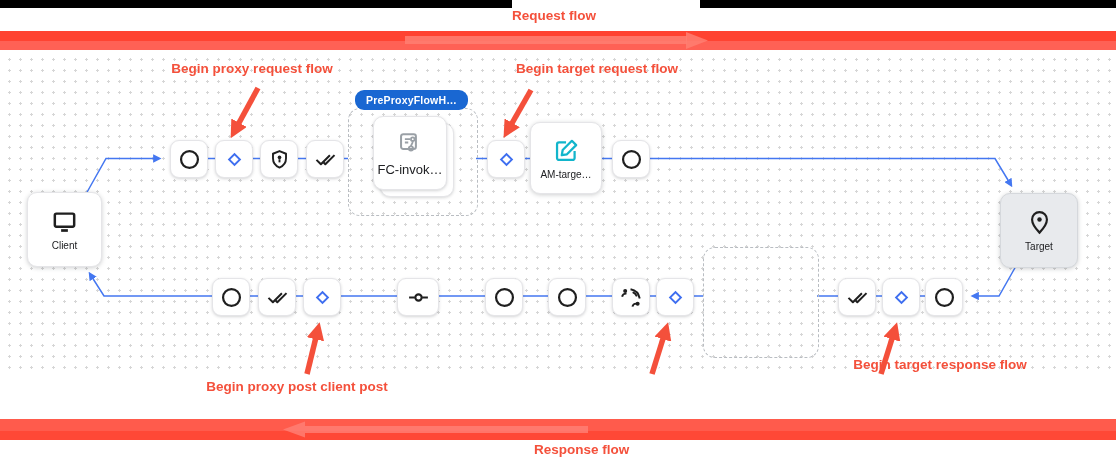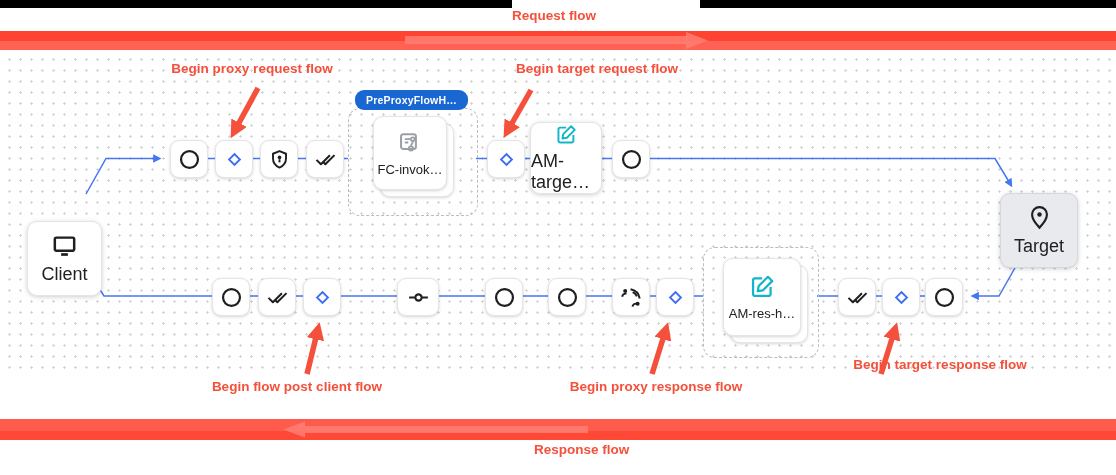--- a/index.html
+++ b/index.html
@@ -17,21 +17,21 @@
           background-size:11px 11px;background-position:4px 4px;z-index:0;}
   svg.overlay{position:absolute;left:0;top:0;width:1116px;height:475px;pointer-events:none;}
   #connectors{z-index:1;}
   #redarrows{z-index:3;}
   .card{position:absolute;width:36px;height:36px;background:#fff;border:1px solid #e5e5e8;
         border-radius:9px;box-shadow:0 1px 3px rgba(60,64,67,.22);display:flex;
         align-items:center;justify-content:center;z-index:2;}
   .card.wide{width:40px;}
   .bigcard{position:absolute;background:#fff;border:1px solid #e5e5e8;border-radius:10px;
         box-shadow:0 1px 4px rgba(60,64,67,.25);display:flex;flex-direction:column;gap:5px;
-        align-items:center;justify-content:center;z-index:2;font-size:18px;color:#202124;}
+        align-items:center;justify-content:center;z-index:2;font-size:10px;color:#202124;}
   .bigcard.gray{background:#e8eaed;border-color:#d5d8dc;}
   .flowwrap{position:absolute;z-index:2;}
   .flowwrap .ghost{position:absolute;left:7px;top:7px;width:100%;height:100%;background:#fff;
         border:1px solid #e5e5e8;border-radius:10px;box-shadow:0 1px 3px rgba(60,64,67,.2);}
   .flowwrap .flowcard{position:relative;width:100%;height:100%;background:#fff;border:1px solid #e5e5e8;
         border-radius:10px;box-shadow:0 1px 3px rgba(60,64,67,.22);display:flex;flex-direction:column;
         gap:6px;align-items:center;justify-content:center;font-size:13px;color:#202124;}
   .dashed-group{position:absolute;border:1.6px dashed #b9bdc2;border-radius:12px;z-index:1;}
   .badge{position:absolute;background:#1967d2;color:#fff;font-size:10.5px;font-weight:bold;
         letter-spacing:.2px;padding:4px 11px;border-radius:9px;z-index:3;white-space:nowrap;}
@@ -122,21 +122,21 @@
     <path d="M1016 266 L999 296 L973 296" fill="none" stroke="#4477f1" stroke-width="1.5" marker-end="url(#mb)"></path>
     <path d="M918 296H925 M874 296H882 M817 296H838 M692 296H703 M648 296H656 M584 296H612 M521 296H548 M437 296H485 M339 296H397 M294 296H303 M248 296H258" stroke="#4477f1" stroke-width="1.5" fill="none"></path>
     <path d="M212 296 L104 296 L90 274" fill="none" stroke="#4477f1" stroke-width="1.5" marker-end="url(#mb)"></path>
   </svg>
 
   <div class="dashed-group" style="left:348px;top:108px;width:128px;height:106px;"></div>
   <div class="dashed-group" style="left:703px;top:247px;width:114px;height:109px;"></div>
 
   <div class="badge" style="left:355px;top:90px;">PreProxyFlowH…</div>
 
-  <div class="bigcard" style="left:27px;top:192px;width:73px;height:73px;margin-top:29px;">
+  <div class="bigcard" style="left:27px;top:192px;width:73px;height:73px;">
     <svg class="ic lg">
         <use href="#sym-monitor"></use>
       </svg>
     <span>Client</span>
   </div>
   <div class="bigcard gray" style="left:1000px;top:193px;width:76px;height:73px;">
     <svg class="ic lg">
         <use href="#sym-pin"></use>
       </svg>
     <span>Target</span>
@@ -225,29 +225,20 @@
     <svg class="ic">
         <use href="#sym-broadcast"></use>
       </svg>
     </div>
   <div class="card" style="left:656px;top:278px;">
     <svg class="ic">
         <use href="#sym-diamond"></use>
       </svg>
     </div>
 
-  <div class="flowwrap" style="left:723px;top:258px;width:76px;height:76px;">
-    <div class="ghost"></div>
-    <div class="flowcard">
-      <svg class="ic lg">
-          <use href="#sym-edit"></use>
-        </svg>
-      <span>AM-res-h…</span>
-    </div>
-  </div>
 
   <div class="card" style="left:838px;top:278px;">
     <svg class="ic">
         <use href="#sym-check2"></use>
       </svg>
     </div>
   <div class="card" style="left:882px;top:278px;">
     <svg class="ic">
         <use href="#sym-diamond"></use>
       </svg>
@@ -275,22 +266,21 @@
       <path d="M258 88 L234 132" marker-end="url(#mr)"></path>
       <path d="M531 90 L507 132" marker-end="url(#mr)"></path>
       <path d="M307 374 L318 329" marker-end="url(#mr)"></path>
       <path d="M652 374 L666 329" marker-end="url(#mr)"></path>
       <path d="M881 374 L895 329" marker-end="url(#mr)"></path>
     </g>
   </svg>
 
   <div class="ann" style="left:597px;top:61px;">Begin target request flow</div>
   <div class="ann" style="left:252px;top:61px;">Begin proxy request flow</div>
-  <div class="ann" style="left:297px;top:379px;">Begin flow post client flow</div>
-  <div class="ann" style="left:656px;top:379px;">Begin proxy response flow</div>
+  <div class="ann" style="left:297px;top:379px;">Begin proxy post client post</div>
   <div class="ann" style="left:940px;top:357px;">Begin target response flow</div>
 
   <div class="band band-bottom">
     <svg width="1116" height="21">
       <rect x="305" y="7" width="283" height="7" fill="#ff8177" opacity="0.8"></rect>
       <polygon points="283,10.5 305,2.5 305,18.5" fill="#ff8177" opacity="0.8"></polygon>
     </svg>
   </div>
   <div class="flow-label" style="left:506px;top:442px;padding-left:28px;">Response flow</div>
 

